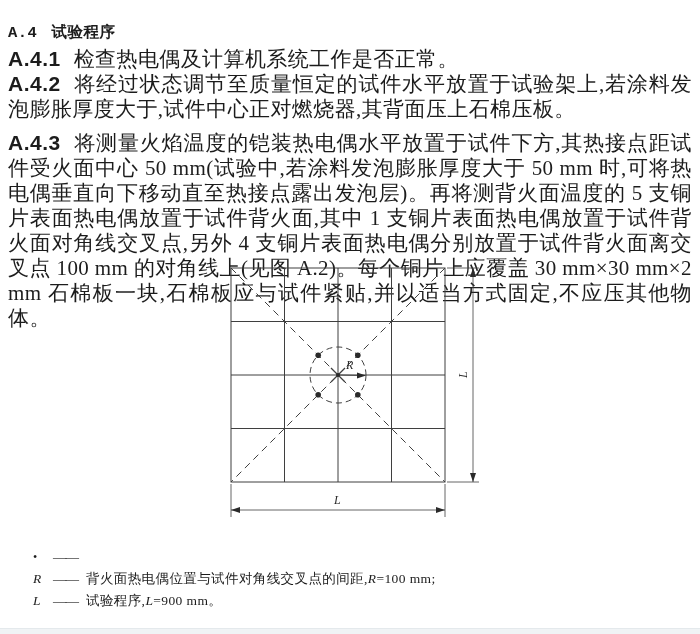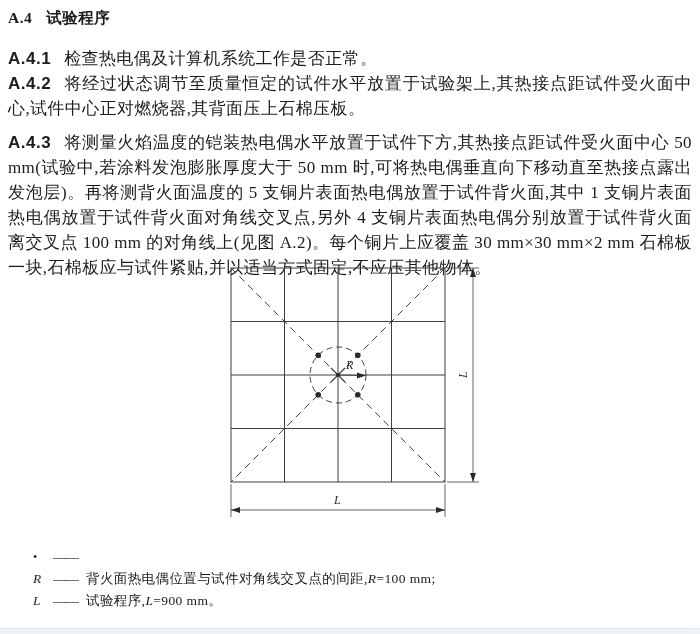--- a/index.html
+++ b/index.html
@@ -12,32 +12,32 @@
     width: 700px;
     height: 634px;
     background: #ffffff;
     overflow: hidden;
     font-family: "Liberation Serif", "DejaVu Serif", serif;
     color: #1c1c1c;
   }
   .heading {
     position: absolute;
     left: 8px;
-    top: 8px;
-    font-family: Liberation Serif, serif;
+    top: 22px;
+    font-family: Liberation Mono, monospace;
     font-weight: bold;
     font-size: 15.5px;
     letter-spacing: 0.5px;
   }
   .heading .hnum { margin-right: 14px; }
   .para {
     position: absolute;
     left: 8px;
     width: 684px;
-    font-size: 17px;
+    font-size: 21px;
     line-height: 25px;
     text-align: justify;
     letter-spacing: 0.4px;
   }
   .para .pnum {
     font-family: "Liberation Sans", "DejaVu Sans", sans-serif;
     font-weight: bold;
     margin-right: 13px;
     letter-spacing: 0.5px;
   }
@@ -100,21 +100,21 @@
 
   <div class="heading">
     <span class="hnum">A.4</span><span>试验程序</span>
   </div>
 
   <div class="para p1">
     <span class="pnum">A.4.1</span><span>检查热电偶及计算机系统工作是否正常。</span>
   </div>
 
   <div class="para p2">
-    <span class="pnum">A.4.2</span><span>将经过状态调节至质量恒定的试件水平放置于试验架上,其热接点距试件受火面中心,试件中心正对燃烧器,其背面压上石棉压板。</span>
+    <span class="pnum">A.4.2</span><span>将经过状态调节至质量恒定的试件水平放置于试验架上,若涂料发泡膨胀厚度大于,试件中心正对燃烧器,其背面压上石棉压板。</span>
   </div>
 
   <div class="para p3">
     <span class="pnum">A.4.3</span><span>将测量火焰温度的铠装热电偶水平放置于试件下方,其热接点距试件受火面中心 50 mm(试验中,若涂料发泡膨胀厚度大于 50 mm 时,可将热电偶垂直向下移动直至热接点露出发泡层)。再将测背火面温度的 5 支铜片表面热电偶放置于试件背火面,其中 1 支铜片表面热电偶放置于试件背火面对角线交叉点,另外 4 支铜片表面热电偶分别放置于试件背火面离交叉点 100 mm 的对角线上(见图 A.2)。每个铜片上应覆盖 30 mm×30 mm×2 mm 石棉板一块,石棉板应与试件紧贴,并以适当方式固定,不应压其他物体。</span>
   </div>
 
   <svg class="figure-svg" viewBox="0 0 700 634">
     <g stroke="#3f3f3f" stroke-width="1" fill="none">
 
       <rect x="231" y="268" width="214" height="214"></rect>

